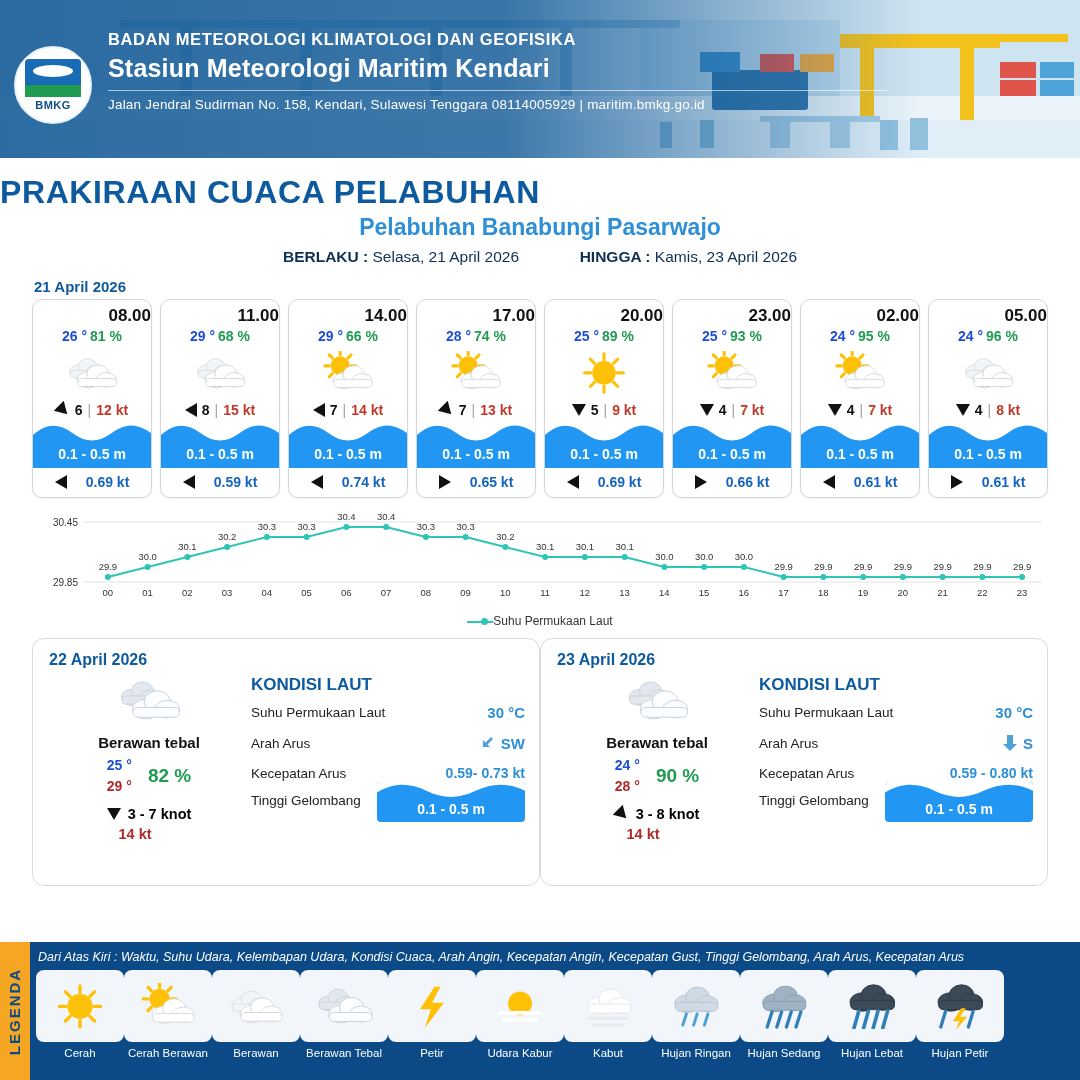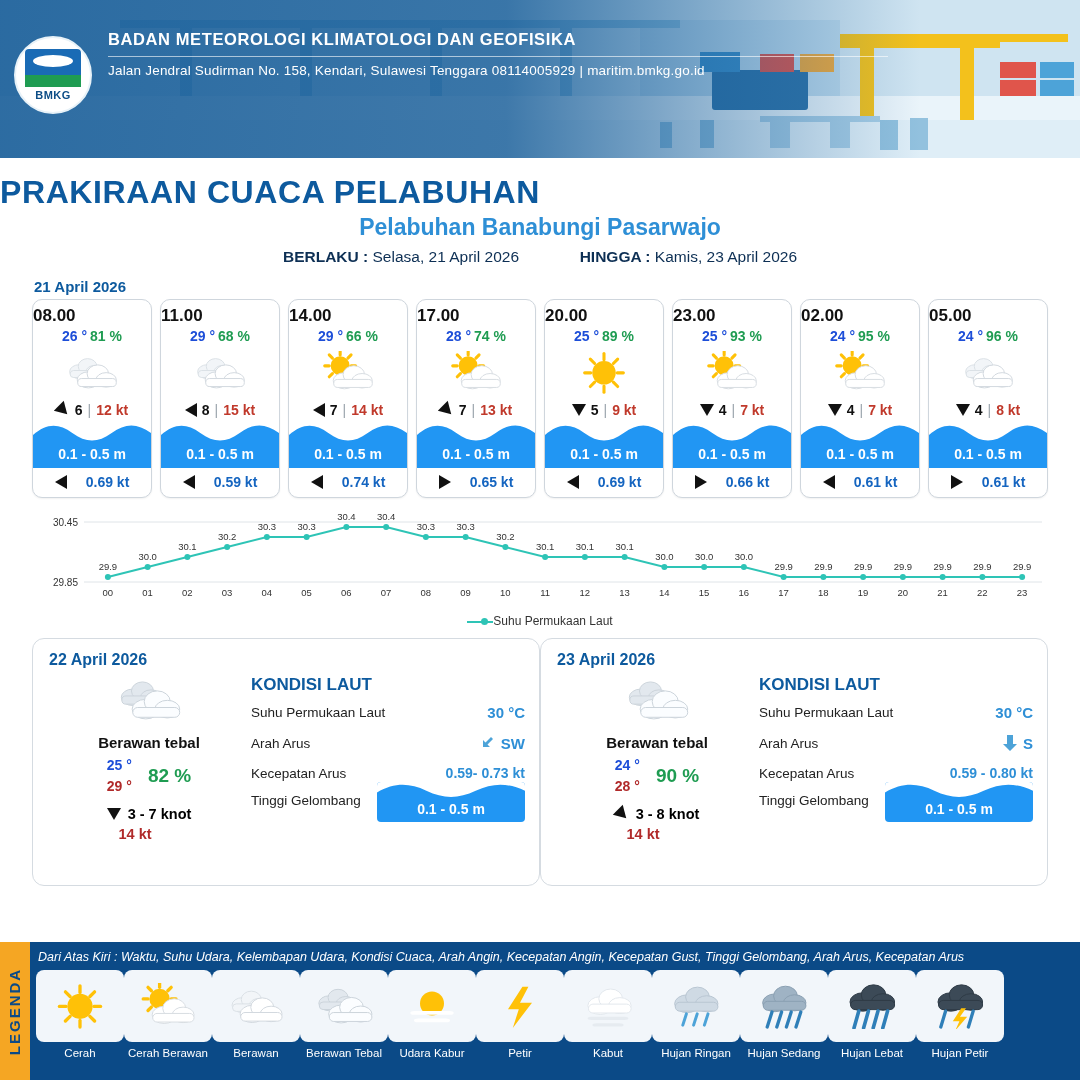--- a/index.html
+++ b/index.html
@@ -16,21 +16,21 @@
     position:relative; width:1080px; height:158px;
     background:linear-gradient(180deg,#bcd8ea 0%, #cde3f0 60%, #e6f1f7 100%);
     overflow:hidden;
   }
   .hdr-art { position:absolute; inset:0; }
   .hdr-overlay {
     position:absolute; left:0; top:0; width:920px; height:158px;
     background:linear-gradient(90deg, rgba(20,90,150,.88) 0%, rgba(20,90,150,.80) 55%, rgba(20,90,150,0) 100%);
   }
   .logo {
-    position:absolute; left:14px; top:36px; width:78px; height:78px;
+    position:absolute; left:14px; top:46px; width:78px; height:78px;
     border-radius:50%; background:#ffffff; display:flex; flex-direction:column;
     align-items:center; justify-content:center; border:2px solid #e8f2f8;
   }
   .logo .sky { width:56px; height:26px; background:#1a6bb5; border-radius:4px 4px 0 0; position:relative; overflow:hidden;}
   .logo .sky:after{content:"";position:absolute;left:8px;top:6px;width:40px;height:12px;background:#fff;border-radius:50%;}
   .logo .grn { width:56px;height:12px;background:#1f9c52;}
   .logo .txt { font-size:11px; font-weight:bold; color:#0d4d86; letter-spacing:.5px; margin-top:2px;}
   .hdr-text { position:absolute; left:108px; top:30px; color:#ffffff; }
   .hdr-l1 { font-size:16.5px; font-weight:bold; letter-spacing:.6px; }
   .hdr-l2 { font-size:25px; font-weight:bold; margin-top:5px; letter-spacing:.2px;}
@@ -46,21 +46,21 @@
   .validity .val { font-weight:normal; }
 
   .daylabel { margin:12px 0 4px 34px; font-size:15px; font-weight:bold; color:#0d5a9e;}
 
   
   .cards { display:flex; gap:8px; padding:0 32px; }
   .card {
     width:120px; border:1px solid #cfd6dd; border-radius:10px; background:#fff;
     overflow:hidden; box-shadow:0 1px 2px rgba(0,0,0,.06);
   }
-  .c-time { text-align:left; font-size:17px; font-weight:bold; color:#111; padding:6px 0 2px;}
+  .c-time { text-align:right; font-size:17px; font-weight:bold; color:#111; padding:6px 0 2px;}
   .c-th { display:flex; justify-content:center; gap:3px; font-size:14px; font-weight:bold; padding-bottom:2px;}
   .c-t { color:#1d4ed8; }
   .c-h { color:#1f9c52; }
   .c-icon { height:54px; display:flex; align-items:center; justify-content:center; }
   .c-wind { display:flex; align-items:center; justify-content:center; gap:5px; font-size:14px; font-weight:bold; padding:2px 0 4px;}
   .c-wind .sp { color:#111; }
   .c-wind .bar { color:#9aa3ab; font-weight:normal;}
   .c-wind .gust { color:#c0392b; }
   .c-wave {
     position:relative; height:46px; background:#2196f3; color:#fff;
@@ -176,20 +176,21 @@
   <div class="hdr-overlay"></div>
 
   <div class="logo">
     <div class="sky"></div>
       <div class="grn"></div>
     <div class="txt">BMKG</div>
   </div>
 
   <div class="hdr-text">
     <div class="hdr-l1">BADAN METEOROLOGI KLIMATOLOGI DAN GEOFISIKA</div>
+    <div class="hdr-l2">Stasiun Meteorologi Maritim Kendari</div>
     <div class="hdr-rule"></div>
     <div class="hdr-l3">Jalan Jendral Sudirman No. 158, Kendari, Sulawesi Tenggara  08114005929 | maritim.bmkg.go.id</div>
   </div>
 </div>
 
 <div class="title1">PRAKIRAAN CUACA PELABUHAN</div>
 <div class="title2">Pelabuhan Banabungi Pasarwajo</div>
 <div class="validity">
   <b>BERLAKU :</b>
   <span class="val">Selasa, 21 April 2026</span>
@@ -810,34 +811,34 @@
      <ellipse cx="46.6704" cy="31.044000000000004" rx="11.263200000000001" ry="8.0028" fill="#fbfdff" stroke="#ccd4db" stroke-width="1"></ellipse>
      <rect x="15.252000000000002" y="29.562" width="42.681599999999996" height="8.892" rx="4.446" fill="#fbfdff" stroke="#ccd4db" stroke-width="1"></rect>
    </g>
           </svg>
         </div>
     <div class="leg-lb">Berawan Tebal</div>
       </div>
       <div class="leg-item">
         <div class="leg-ic">
           <svg width="60" height="46.800000000000004" viewBox="0 0 60 46.800000000000004">
+            <polygon points="32.400000000000006,3.744 18,26.208000000000006 28.799999999999997,26.208000000000006 22.8,44.928000000000004 42,19.656000000000002 30,19.656000000000002 38.4,3.744" fill="#FFC107"></polygon>
+          </svg>
+        </div>
+    <div class="leg-lb">Petir</div>
+      </div>
+      <div class="leg-item">
+        <div class="leg-ic">
+          <svg width="60" height="46.800000000000004" viewBox="0 0 60 46.800000000000004">
             <circle cx="30" cy="20.592000000000002" r="12" fill="#FFC107"></circle>
             <rect x="8.4" y="28.080000000000002" width="43.199999999999996" height="3.744" rx="4" fill="#ffffff"></rect>
             <rect x="12" y="35.568000000000005" width="36" height="3.744" rx="4" fill="#ffffff"></rect>
           </svg>
         </div>
     <div class="leg-lb">Udara Kabur</div>
-      </div>
-      <div class="leg-item">
-        <div class="leg-ic">
-          <svg width="60" height="46.800000000000004" viewBox="0 0 60 46.800000000000004">
-            <polygon points="32.400000000000006,3.744 18,26.208000000000006 28.799999999999997,26.208000000000006 22.8,44.928000000000004 42,19.656000000000002 30,19.656000000000002 38.4,3.744" fill="#FFC107"></polygon>
-          </svg>
-        </div>
-    <div class="leg-lb">Petir</div>
       </div>
       <div class="leg-item">
         <div class="leg-ic">
           <svg width="60" height="46.800000000000004" viewBox="0 0 60 46.800000000000004">
             <g>
      <ellipse cx="22.308000000000003" cy="22.620000000000005" rx="12.4488" ry="8.892" fill="#ffffff" stroke="#e3e8ed" stroke-width="1"></ellipse>
      <ellipse cx="32.682" cy="15.802800000000001" rx="11.856000000000002" ry="9.7812" fill="#ffffff" stroke="#e3e8ed" stroke-width="1"></ellipse>
      <ellipse cx="41.870400000000004" cy="22.620000000000005" rx="11.263200000000001" ry="8.0028" fill="#ffffff" stroke="#e3e8ed" stroke-width="1"></ellipse>
      <rect x="10.452000000000005" y="21.138" width="42.681599999999996" height="8.892" rx="4.446" fill="#ffffff" stroke="#e3e8ed" stroke-width="1"></rect>
    </g>

